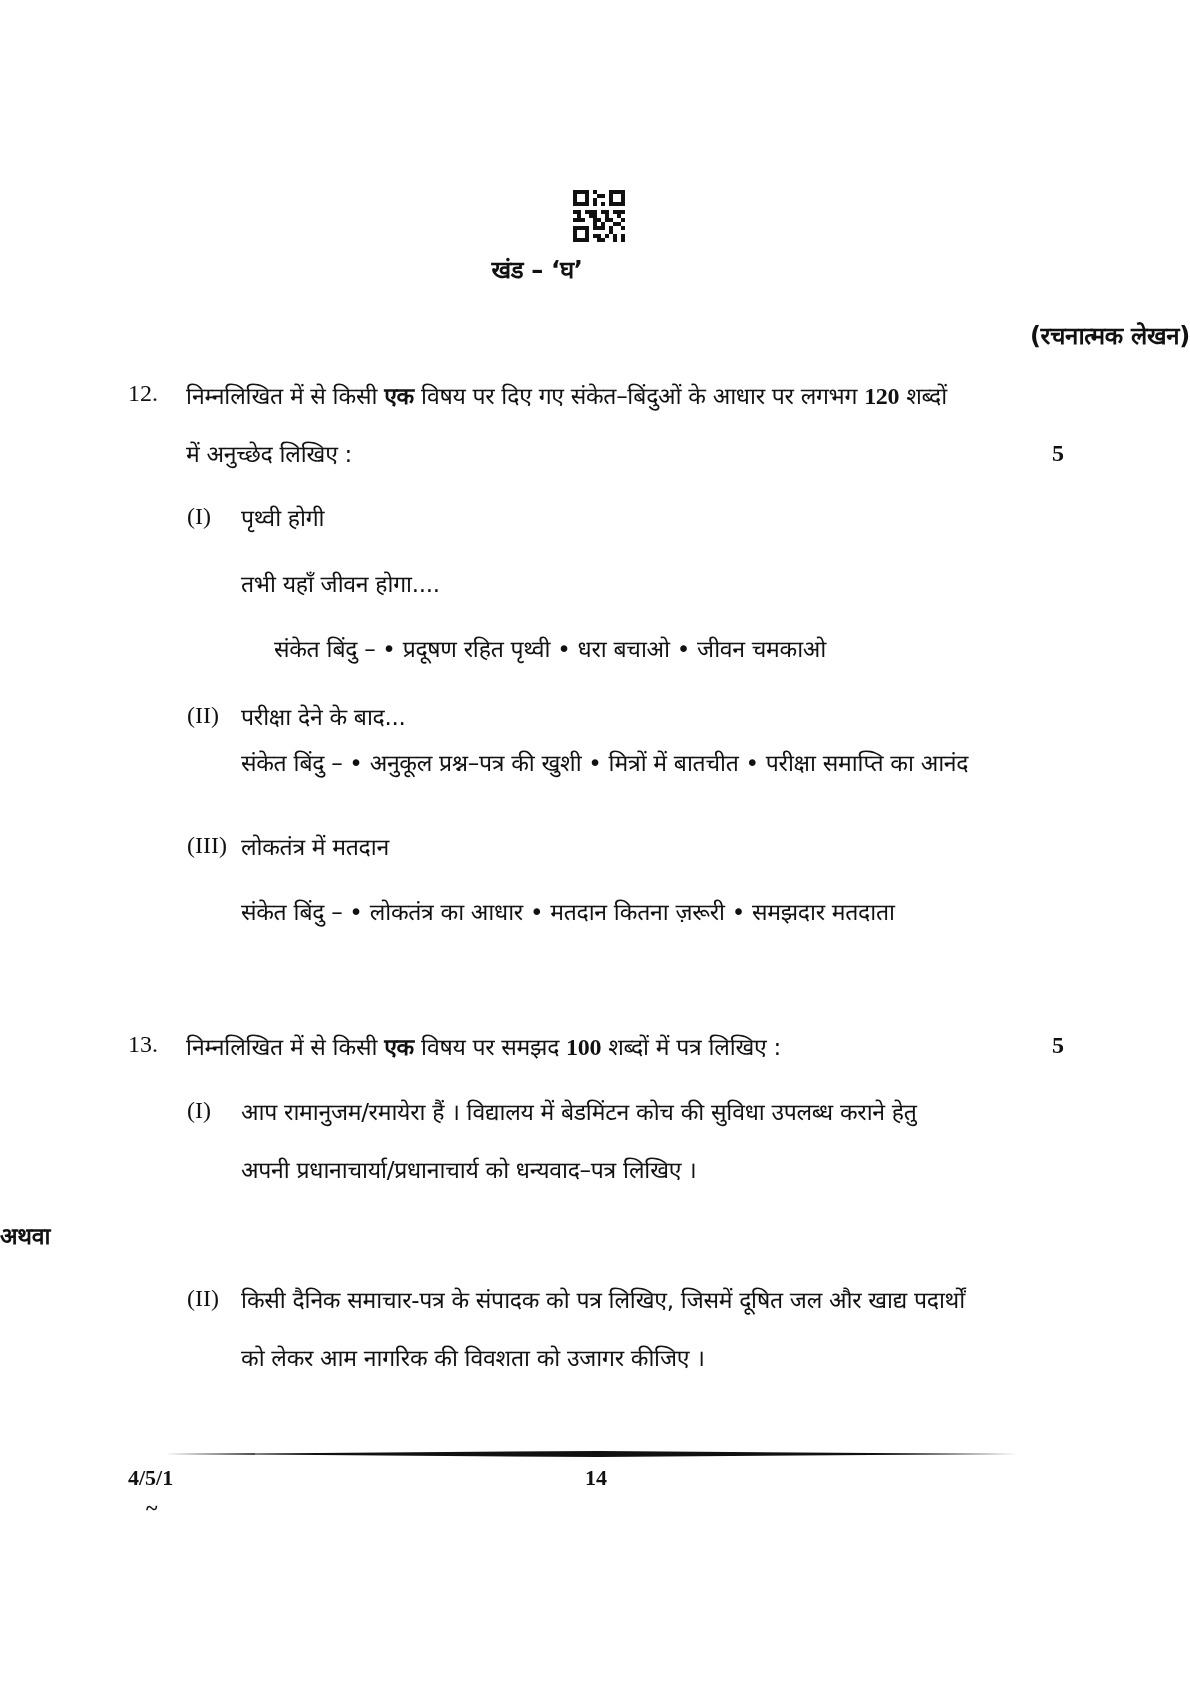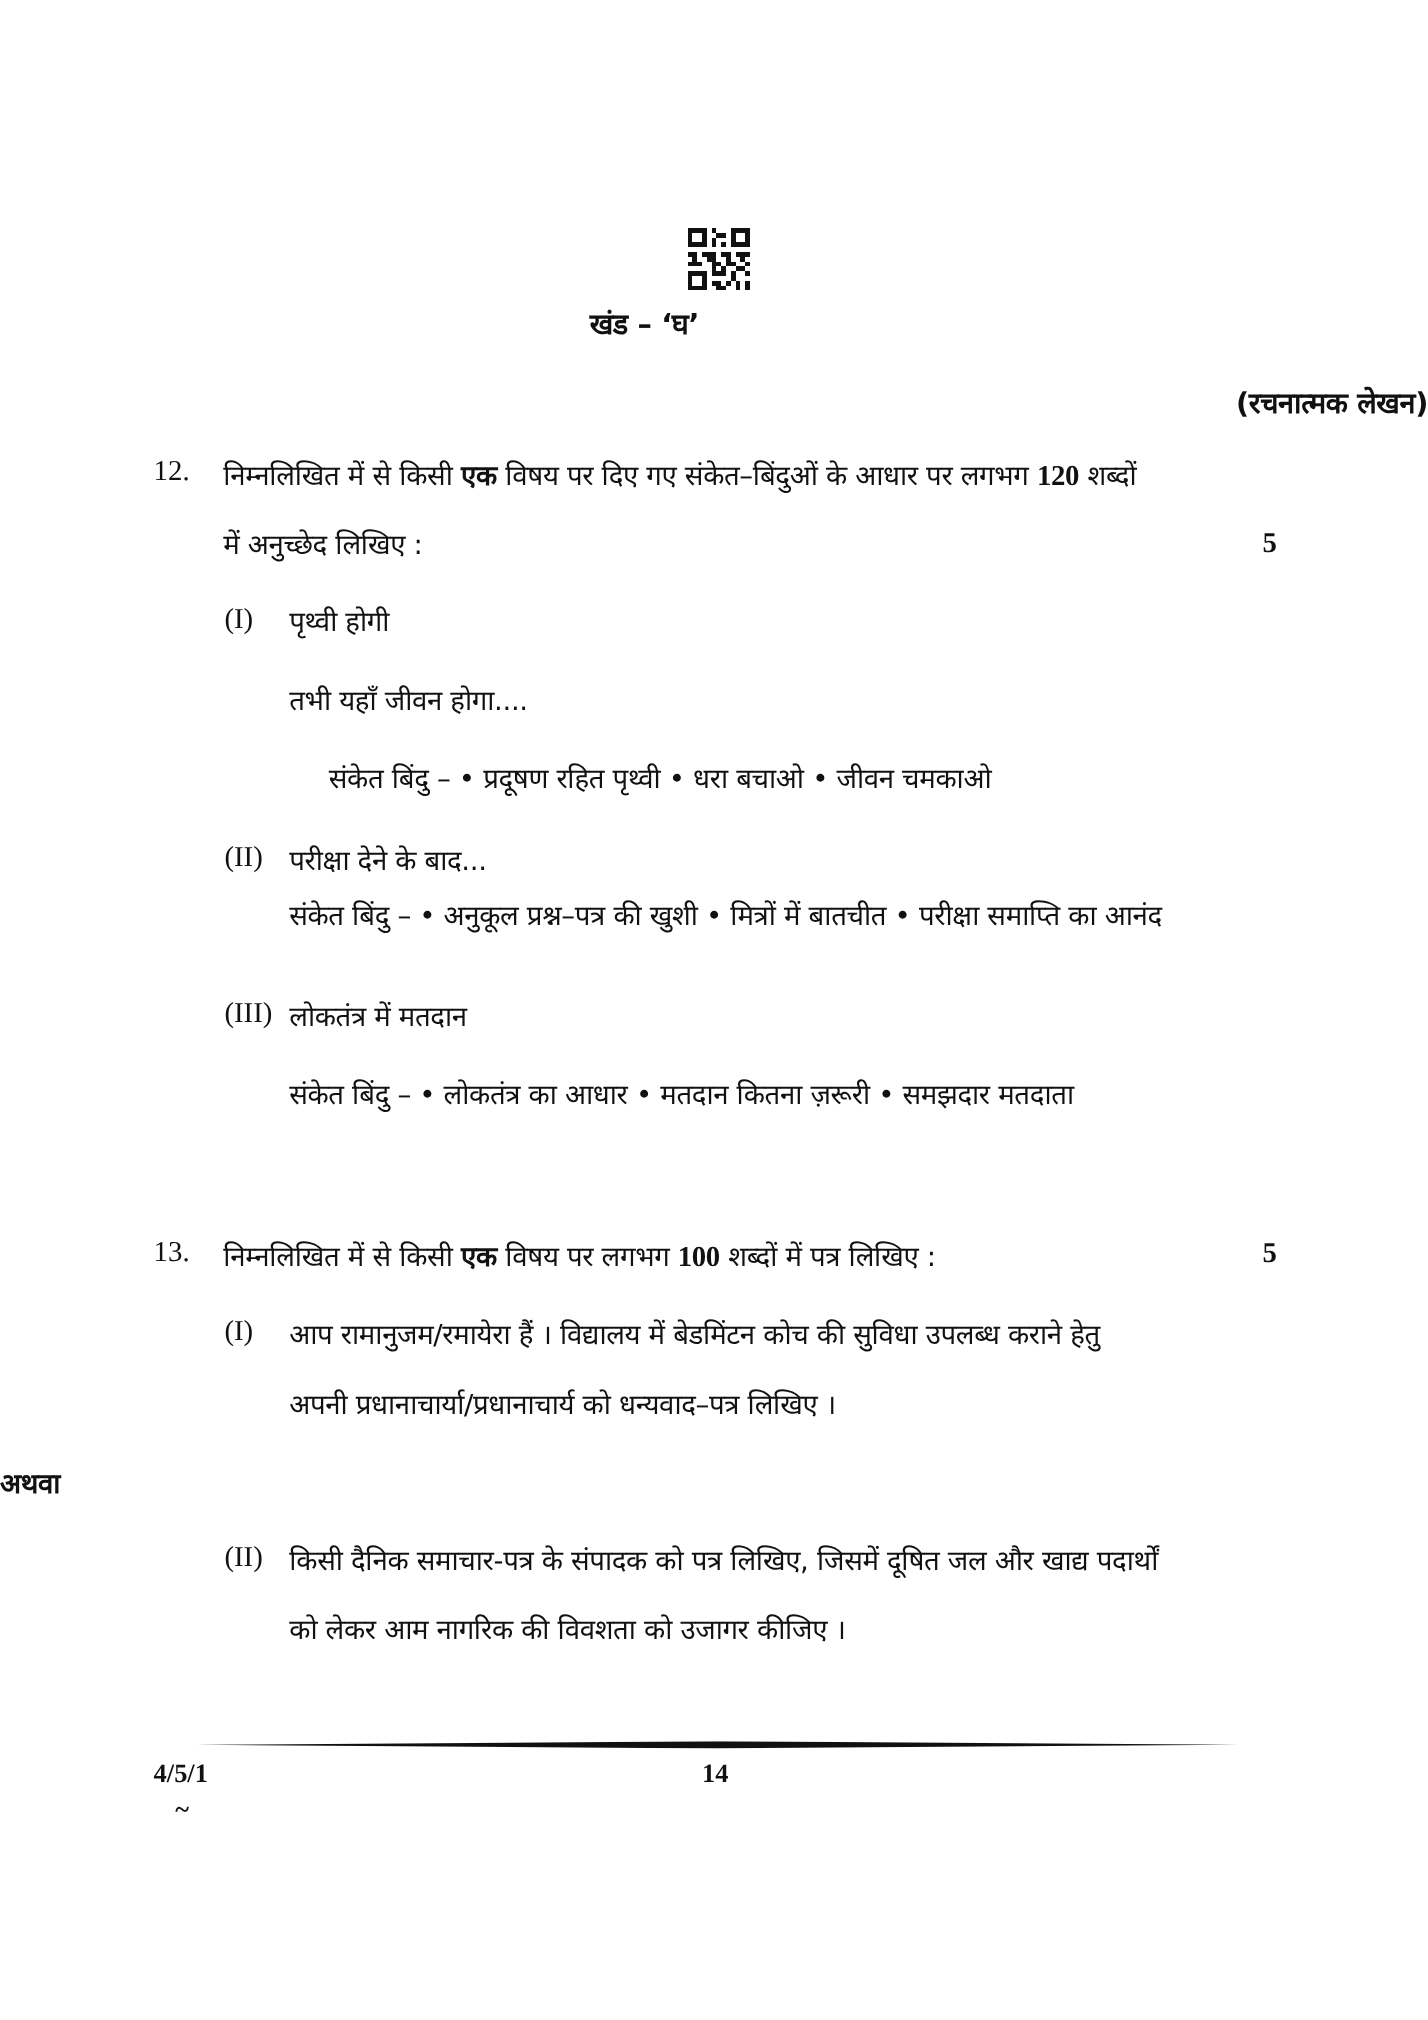--- a/index.html
+++ b/index.html
@@ -39,21 +39,21 @@
 <div class="abs num" style="left:187px;top:702px;">(II)</div>
 <div class="abs hi" style="left:241px;top:700px;">परीक्षा देने के बाद...</div>
 <div class="abs hi" style="left:241px;top:746px;">संकेत बिंदु – • अनुकूल प्रश्न–पत्र की खुशी • मित्रों में बातचीत • परीक्षा समाप्ति का आनंद</div>
 
 <div class="abs num" style="left:187px;top:832px;">(III)</div>
 <div class="abs hi" style="left:241px;top:830px;">लोकतंत्र में मतदान</div>
 <div class="abs hi" style="left:241px;top:895px;">संकेत बिंदु – • लोकतंत्र का आधार • मतदान कितना ज़रूरी • समझदार मतदाता</div>
 
 <div class="abs num" style="left:128px;top:1031px;">13.</div>
 <div class="abs hi" style="left:186px;top:1030px;">
-  <span>निम्नलिखित में से किसी </span><span class="bold">एक</span><span> विषय पर लगभग </span><span class="num bold">100</span><span> शब्दों में पत्र लिखिए :</span>
+  <span>निम्नलिखित में से किसी </span><span class="bold">एक</span><span> विषय पर समझद </span><span class="num bold">100</span><span> शब्दों में पत्र लिखिए :</span>
 </div>
 <div class="abs num bold" style="left:1052px;top:1032px;">5</div>
 
 <div class="abs num" style="left:187px;top:1097px;">(I)</div>
 <div class="abs hi" style="left:241px;top:1095px;">आप रामानुजम/रमायेरा हैं । विद्यालय में बेडमिंटन कोच की सुविधा उपलब्ध कराने हेतु</div>
 <div class="abs hi" style="left:241px;top:1153px;">अपनी प्रधानाचार्या/प्रधानाचार्य को धन्यवाद–पत्र लिखिए ।</div>
 
 <div class="abs hi bold" style="left:0;width:1190px;top:1219px;">अथवा</div>
 
 <div class="abs num" style="left:187px;top:1285px;">(II)</div>

